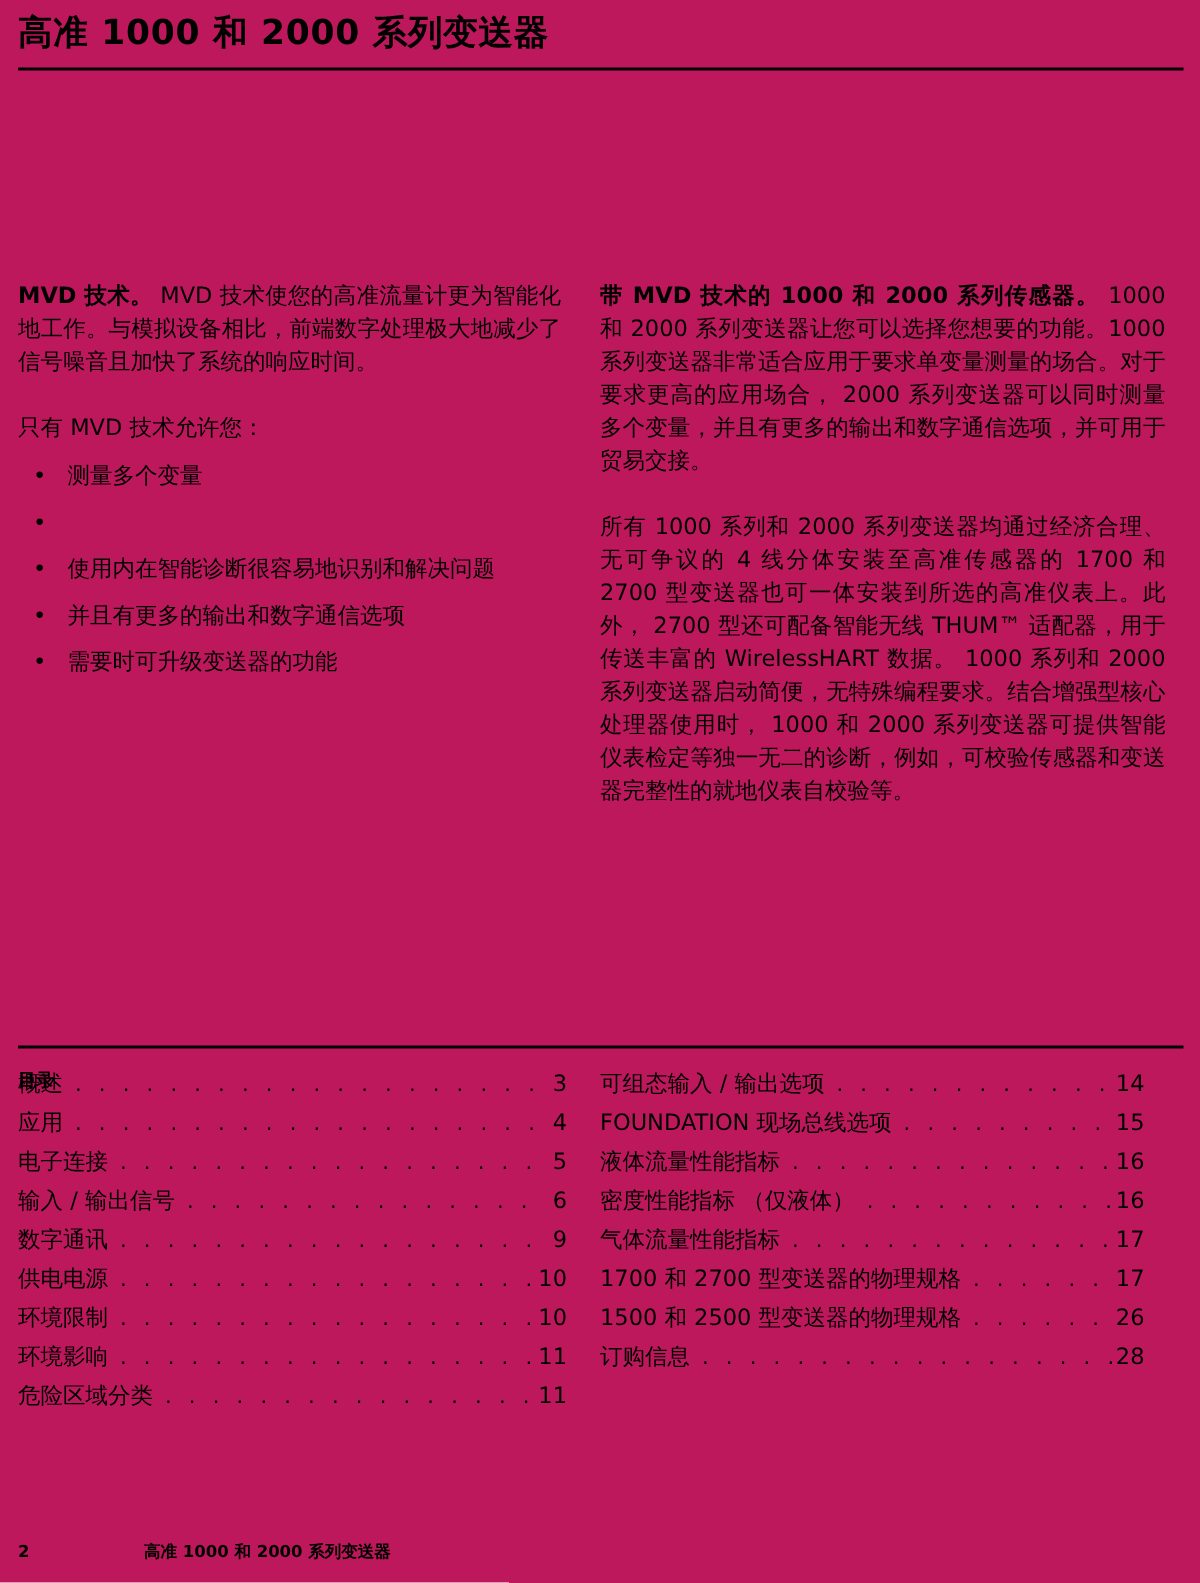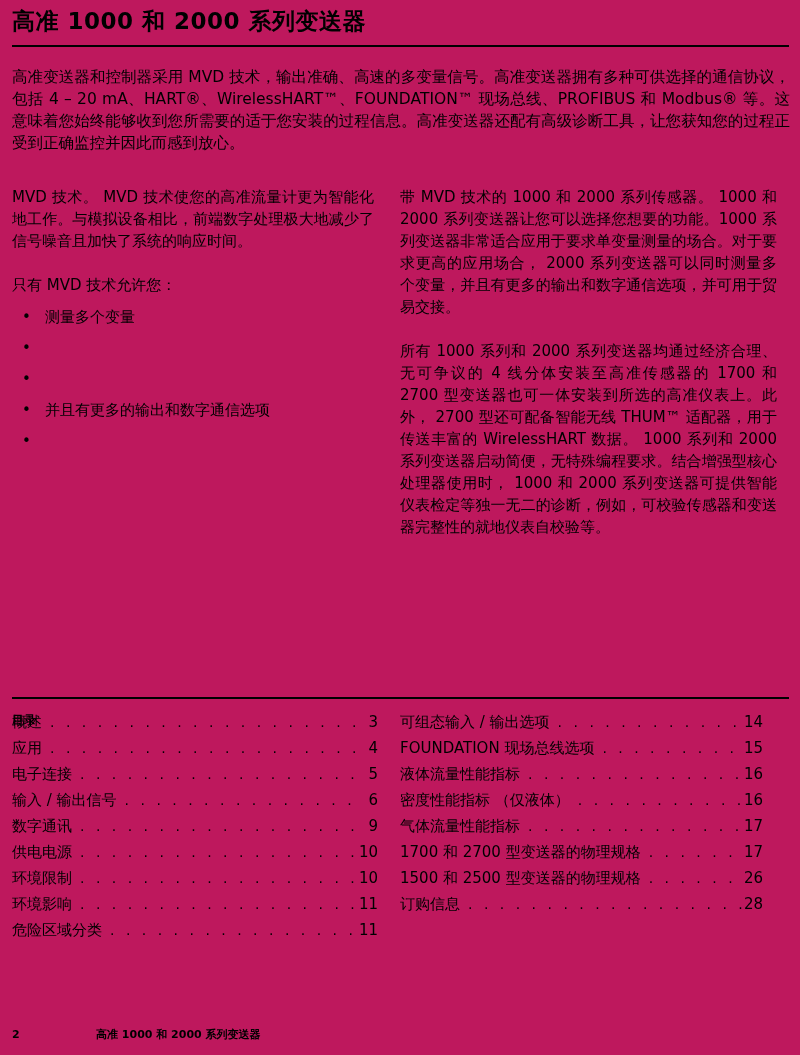--- a/index.html
+++ b/index.html
@@ -39,21 +39,21 @@
   }
   .col {
     position: absolute;
     top: 186px;
     font-size: 15px;
     line-height: 22px;
   }
   .col p { margin: 0 0 22px 0; text-align: justify; }
   .col-left  { left: 12px;  width: 362px; }
   .col-right { left: 400px; width: 377px; }
-  .heading-run { font-weight: normal; }
+  .heading-run { font-weight: bold; }
   .lead-in { margin-bottom: 10px !important; }
   ul.bullets {
     list-style: none;
     margin: 0; padding: 0;
   }
   ul.bullets li {
     display: flex;
     margin: 0 0 9px 0;
     line-height: 22px;
   }
@@ -109,42 +109,43 @@
   }
 </style>
 </head>
 <body>
 
 <div class="page">
 
   <h1 class="doc-title">高准 1000 和 2000 系列变送器</h1>
   <div class="rule rule-title"></div>
 
-  <p class="intro">高准变送器和控制器采用 MVD 技术，输出准确、高速的多变量信号。高准变送器拥有多种可供选择的通信协议，包括 4 – 20 mA、HART®、WirelessHART™、FOUNDATION™ 现场总线、PROFIBUS 和 Modbus® 等。这意味着您始终能够收到您所需要的适于您安装的过程信息。高准变送器还配有高级诊断工具，让您获知您的过程正受到正确监控并因此而感到放心。</p>
 
   <div class="col col-left">
     <p><span class="heading-run">MVD 技术。</span><span> MVD 技术使您的高准流量计更为智能化地工作。与模拟设备相比，前端数字处理极大地减少了信号噪音且加快了系统的响应时间。</span></p>
     <p class="lead-in">只有 MVD 技术允许您：</p>
     <ul class="bullets">
       <li>
           <span class="bullet-mark">•</span>
           <span>测量多个变量</span>
         </li>
       <li>
           <span class="bullet-mark">•</span>
         </li>
       <li>
           <span class="bullet-mark">•</span>
+          <span>使用内在智能诊断很容易地识别和解决问题</span>
         </li>
       <li>
           <span class="bullet-mark">•</span>
           <span>并且有更多的输出和数字通信选项</span>
         </li>
       <li>
           <span class="bullet-mark">•</span>
+          <span>需要时可升级变送器的功能</span>
         </li>
     </ul>
   </div>
 
   <div class="col col-right">
     <p><span class="heading-run">带 MVD 技术的 1000 和 2000 系列传感器。</span><span> 1000 和 2000 系列变送器让您可以选择您想要的功能。1000 系列变送器非常适合应用于要求单变量测量的场合。对于要求更高的应用场合， 2000 系列变送器可以同时测量多个变量，并且有更多的输出和数字通信选项，并可用于贸易交接。</span></p>
     <p>所有 1000 系列和 2000 系列变送器均通过经济合理、无可争议的 4 线分体安装至高准传感器的 1700 和 2700 型变送器也可一体安装到所选的高准仪表上。此外， 2700 型还可配备智能无线 THUM™ 适配器，用于传送丰富的 WirelessHART 数据。 1000 系列和 2000 系列变送器启动简便，无特殊编程要求。结合增强型核心处理器使用时， 1000 和 2000 系列变送器可提供智能仪表检定等独一无二的诊断，例如，可校验传感器和变送器完整性的就地仪表自校验等。</p>
   </div>
 
   <div class="rule rule-toc"></div>

